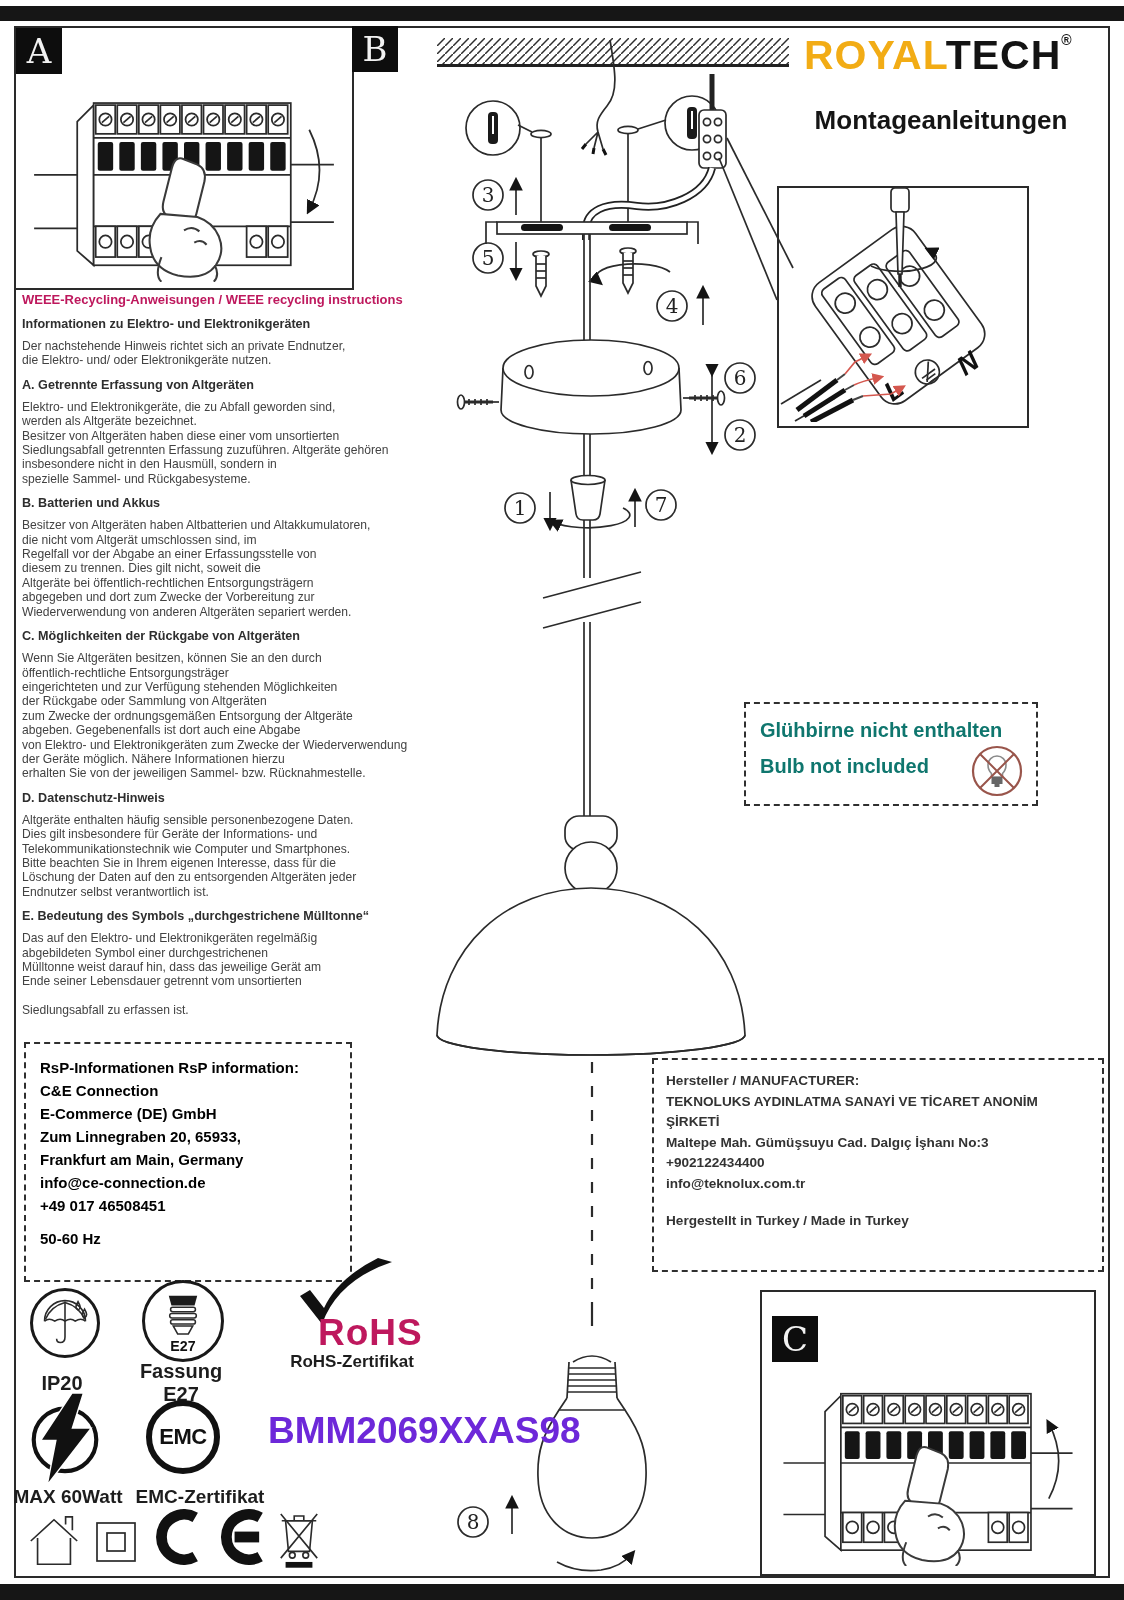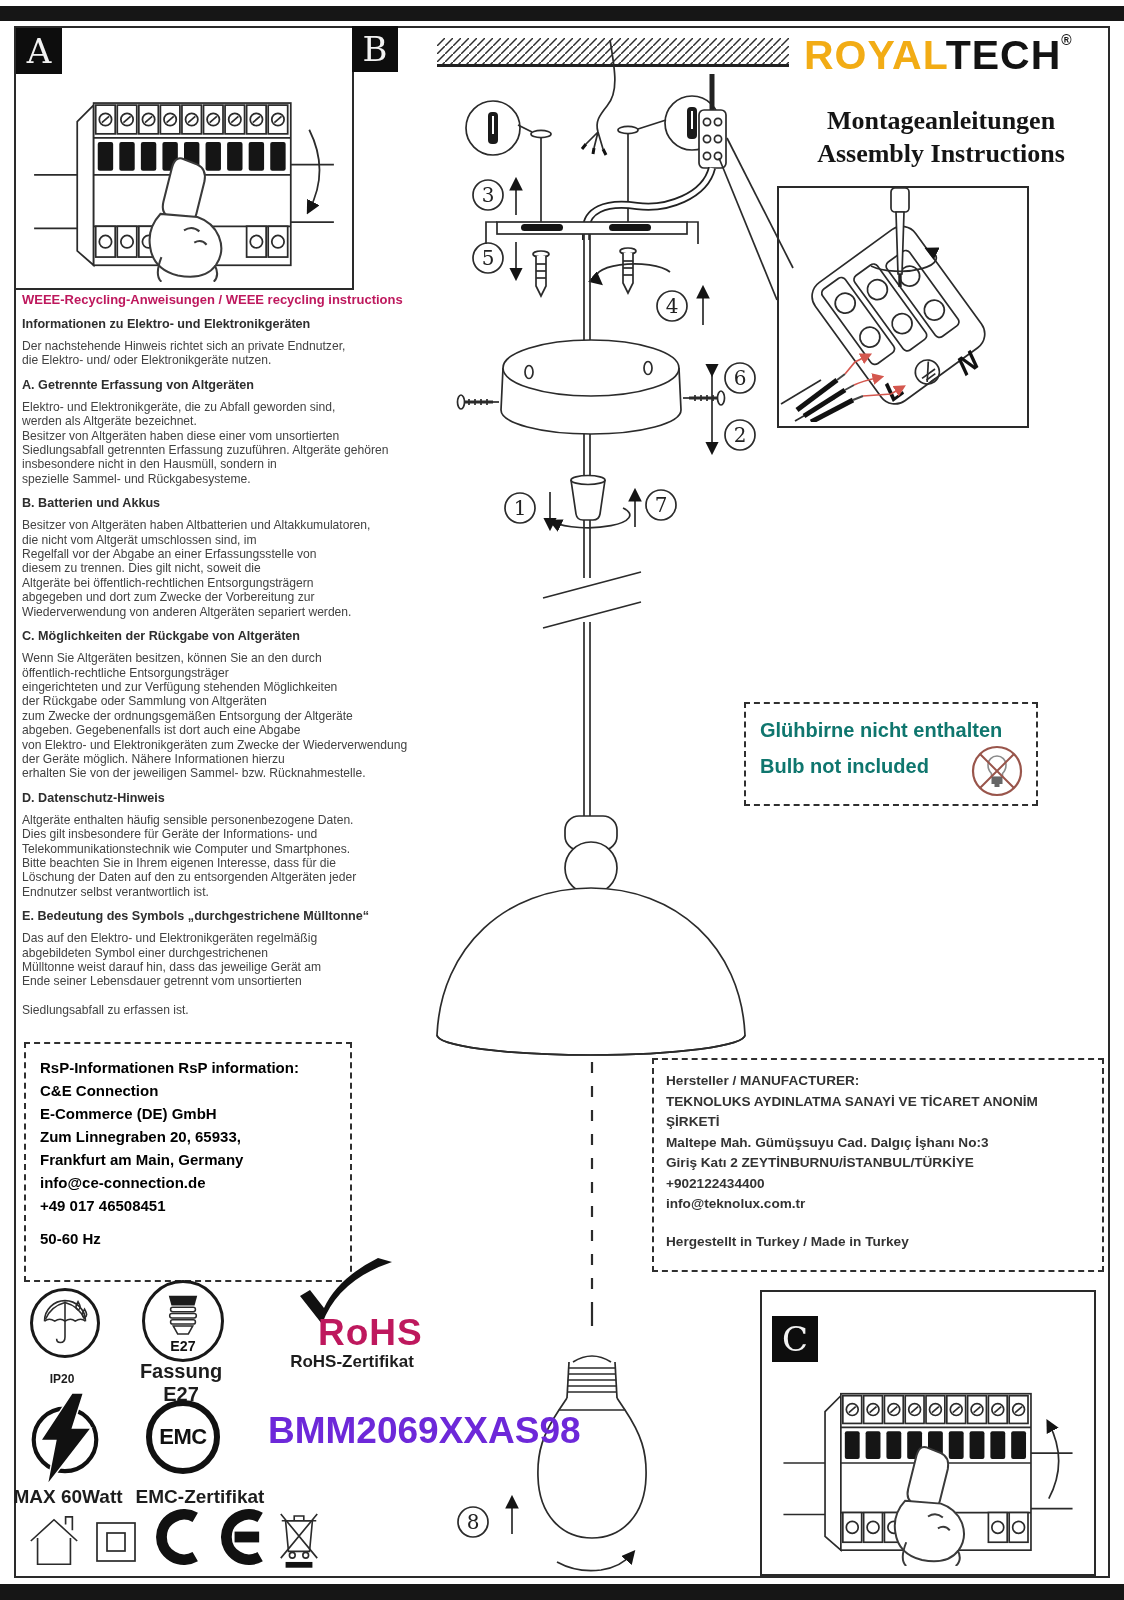--- a/index.html
+++ b/index.html
@@ -11,21 +11,21 @@
   .solid-box{border:2.5px solid #2a2a2a;background:#fff;}
   .dashed-box{border:2.5px dashed #2f2f2f;background:#fff;}
   .panel-label{width:46px;height:46px;background:#0d0d0d;color:#f2f2f2;
        font-family:"DejaVu Serif",serif;font-size:34px;display:flex;
        align-items:center;justify-content:center;}
   
   .brand{font-weight:700;font-size:41px;letter-spacing:1px;white-space:nowrap;}
   .brand .royal{color:#F2AC15;}
   .brand .tech{color:#131313;}
   .brand sup{font-size:14px;vertical-align:24px;color:#131313;}
-  .subtitle{font-size:26px;line-height:33px;font-weight:600;color:#151515;text-align:center;font-family:Liberation Serif, serif;}
+  .subtitle{font-size:26px;line-height:33px;font-weight:600;color:#151515;text-align:center;}
   
   .weee{width:414px;}
   .weee .w-title{font-size:13px;font-weight:700;color:#be185d;margin:0 0 10px 0;}
   .weee h4{font-size:12.6px;font-weight:700;color:#2e2e2e;margin:10px 0 8px 0;}
   .weee p{font-size:12.1px;line-height:14.4px;color:#424242;margin:0;white-space:pre-line;}
   
   .bulb-note{font-size:20px;font-weight:600;color:#0f766e;line-height:36px;padding:8px 0 0 14px;}
   .info-box{font-size:15px;font-weight:700;color:#000000;line-height:23px;padding:12px 14px;}
   .manu-box{font-size:13.6px;font-weight:700;color:#333;line-height:20.5px;padding:11px 12px;}
   .gap-top{margin-top:10px;}
@@ -154,21 +154,20 @@
 <svg class="abs" style="left:437px;top:38px;" width="352" height="32" viewBox="0 0 352 32">
   <rect x="0" y="0" width="352" height="26" fill="url(#hatch)"></rect>
   <line x1="0" y1="27.5" x2="352" y2="27.5" stroke="#222" stroke-width="3"></line>
 </svg>
 
 <div class="abs brand" style="left:804px;top:32px;">
   <span class="royal">ROYAL</span><span class="tech">TECH</span><sup>®</sup>
 </div>
 <div class="abs subtitle" style="left:793px;top:104px;width:296px;">
   <div>Montageanleitungen</div>
-  <div>Assembly Instructions</div>
 </div>
 
 <div class="abs solid-box" style="left:777px;top:186px;width:248px;height:238px;">
   <svg width="244" height="234" viewBox="0 0 244 234">
     <g transform="rotate(-36 120 128)">
       <rect x="58" y="54" width="124" height="146" rx="17" class="lnf" stroke-width="2"></rect>
       <rect x="70" y="62" width="28" height="92" rx="5" class="lnf" stroke-width="2"></rect>
       <circle cx="84" cy="86" r="10" class="ln" stroke-width="2"></circle>
       <circle cx="84" cy="128" r="10" class="ln" stroke-width="2"></circle>
       <rect x="104" y="70" width="28" height="92" rx="5" class="lnf" stroke-width="2"></rect>
@@ -451,37 +450,36 @@
   <div>Frankfurt am Main, Germany</div>
   <div>info@ce-connection.de</div>
   <div>+49 017 46508451</div>
   <div class="gap-top">50-60 Hz</div>
 </div>
 
 <div class="abs dashed-box manu-box" style="left:652px;top:1058px;width:424px;height:188px;">
   <div>Hersteller / MANUFACTURER:</div>
   <div>TEKNOLUKS AYDINLATMA SANAYİ VE TİCARET ANONİM ŞİRKETİ</div>
   <div>Maltepe Mah. Gümüşsuyu Cad. Dalgıç İşhanı No:3</div>
-  <div>Giriş Katı 2 ZEYTİNBURNU/İSTANBUL/TÜRKİYE</div>
   <div>+902122434400</div>
   <div>info@teknolux.com.tr</div>
   <div class="gap-top-lg">Hergestellt in Turkey / Made in Turkey</div>
 </div>
 
 <div class="abs cert-circle" style="left:30px;top:1288px;width:64px;height:64px;">
   <svg width="54" height="54" viewBox="0 0 58 58">
     <path d="M7,27 A22,22 0 0 1 51,27" class="ln" stroke-width="2"></path>
     <path d="M7,27 Q12,23 18,27 Q24,23 29,27 Q35,23 40,27 Q46,23 51,27" class="ln" stroke-width="2"></path>
     <path d="M29,7 Q14,11 8,25 M29,7 Q44,11 50,25" class="ln" stroke-width="1.4"></path>
     <path d="M29,6 L29,44 Q29,50 24,50 Q20,50 20,46" class="ln" stroke-width="2"></path>
     <path d="M43,6 c3,5 3,8 0,9 c-3,-1 -3,-4 0,-9 Z" class="ln" stroke-width="1.6"></path>
     <path d="M50,14 c3,5 3,8 0,9 c-3,-1 -3,-4 0,-9 Z" class="ln" stroke-width="1.6"></path>
   </svg>
 </div>
-<div class="abs cert-label" style="left:18px;top:1372px;width:88px;font-size:12px;">IP20</div>
+<div class="abs cert-label" style="left:18px;top:1372px;width:88px;font-size:20px;">IP20</div>
 
 <div class="abs cert-circle" style="left:142px;top:1280px;width:76px;height:76px;align-items:flex-end;">
   <svg width="64" height="68" viewBox="0 0 72 74">
     <polygon points="20,4 52,4 49,15 23,15" fill="#1c1c1c"></polygon>
     <rect x="22" y="17" width="28" height="5" rx="2.5" class="ln" stroke-width="1.8"></rect>
     <rect x="21" y="24" width="30" height="5" rx="2.5" class="ln" stroke-width="1.8"></rect>
     <rect x="22" y="31" width="28" height="5" rx="2.5" class="ln" stroke-width="1.8"></rect>
     <polygon points="25,38 47,38 42,47 30,47" class="lnf" stroke-width="1.8"></polygon>
     <text x="36" y="66" text-anchor="middle" font-size="16" font-weight="bold" fill="#111">E27</text>
   </svg>

